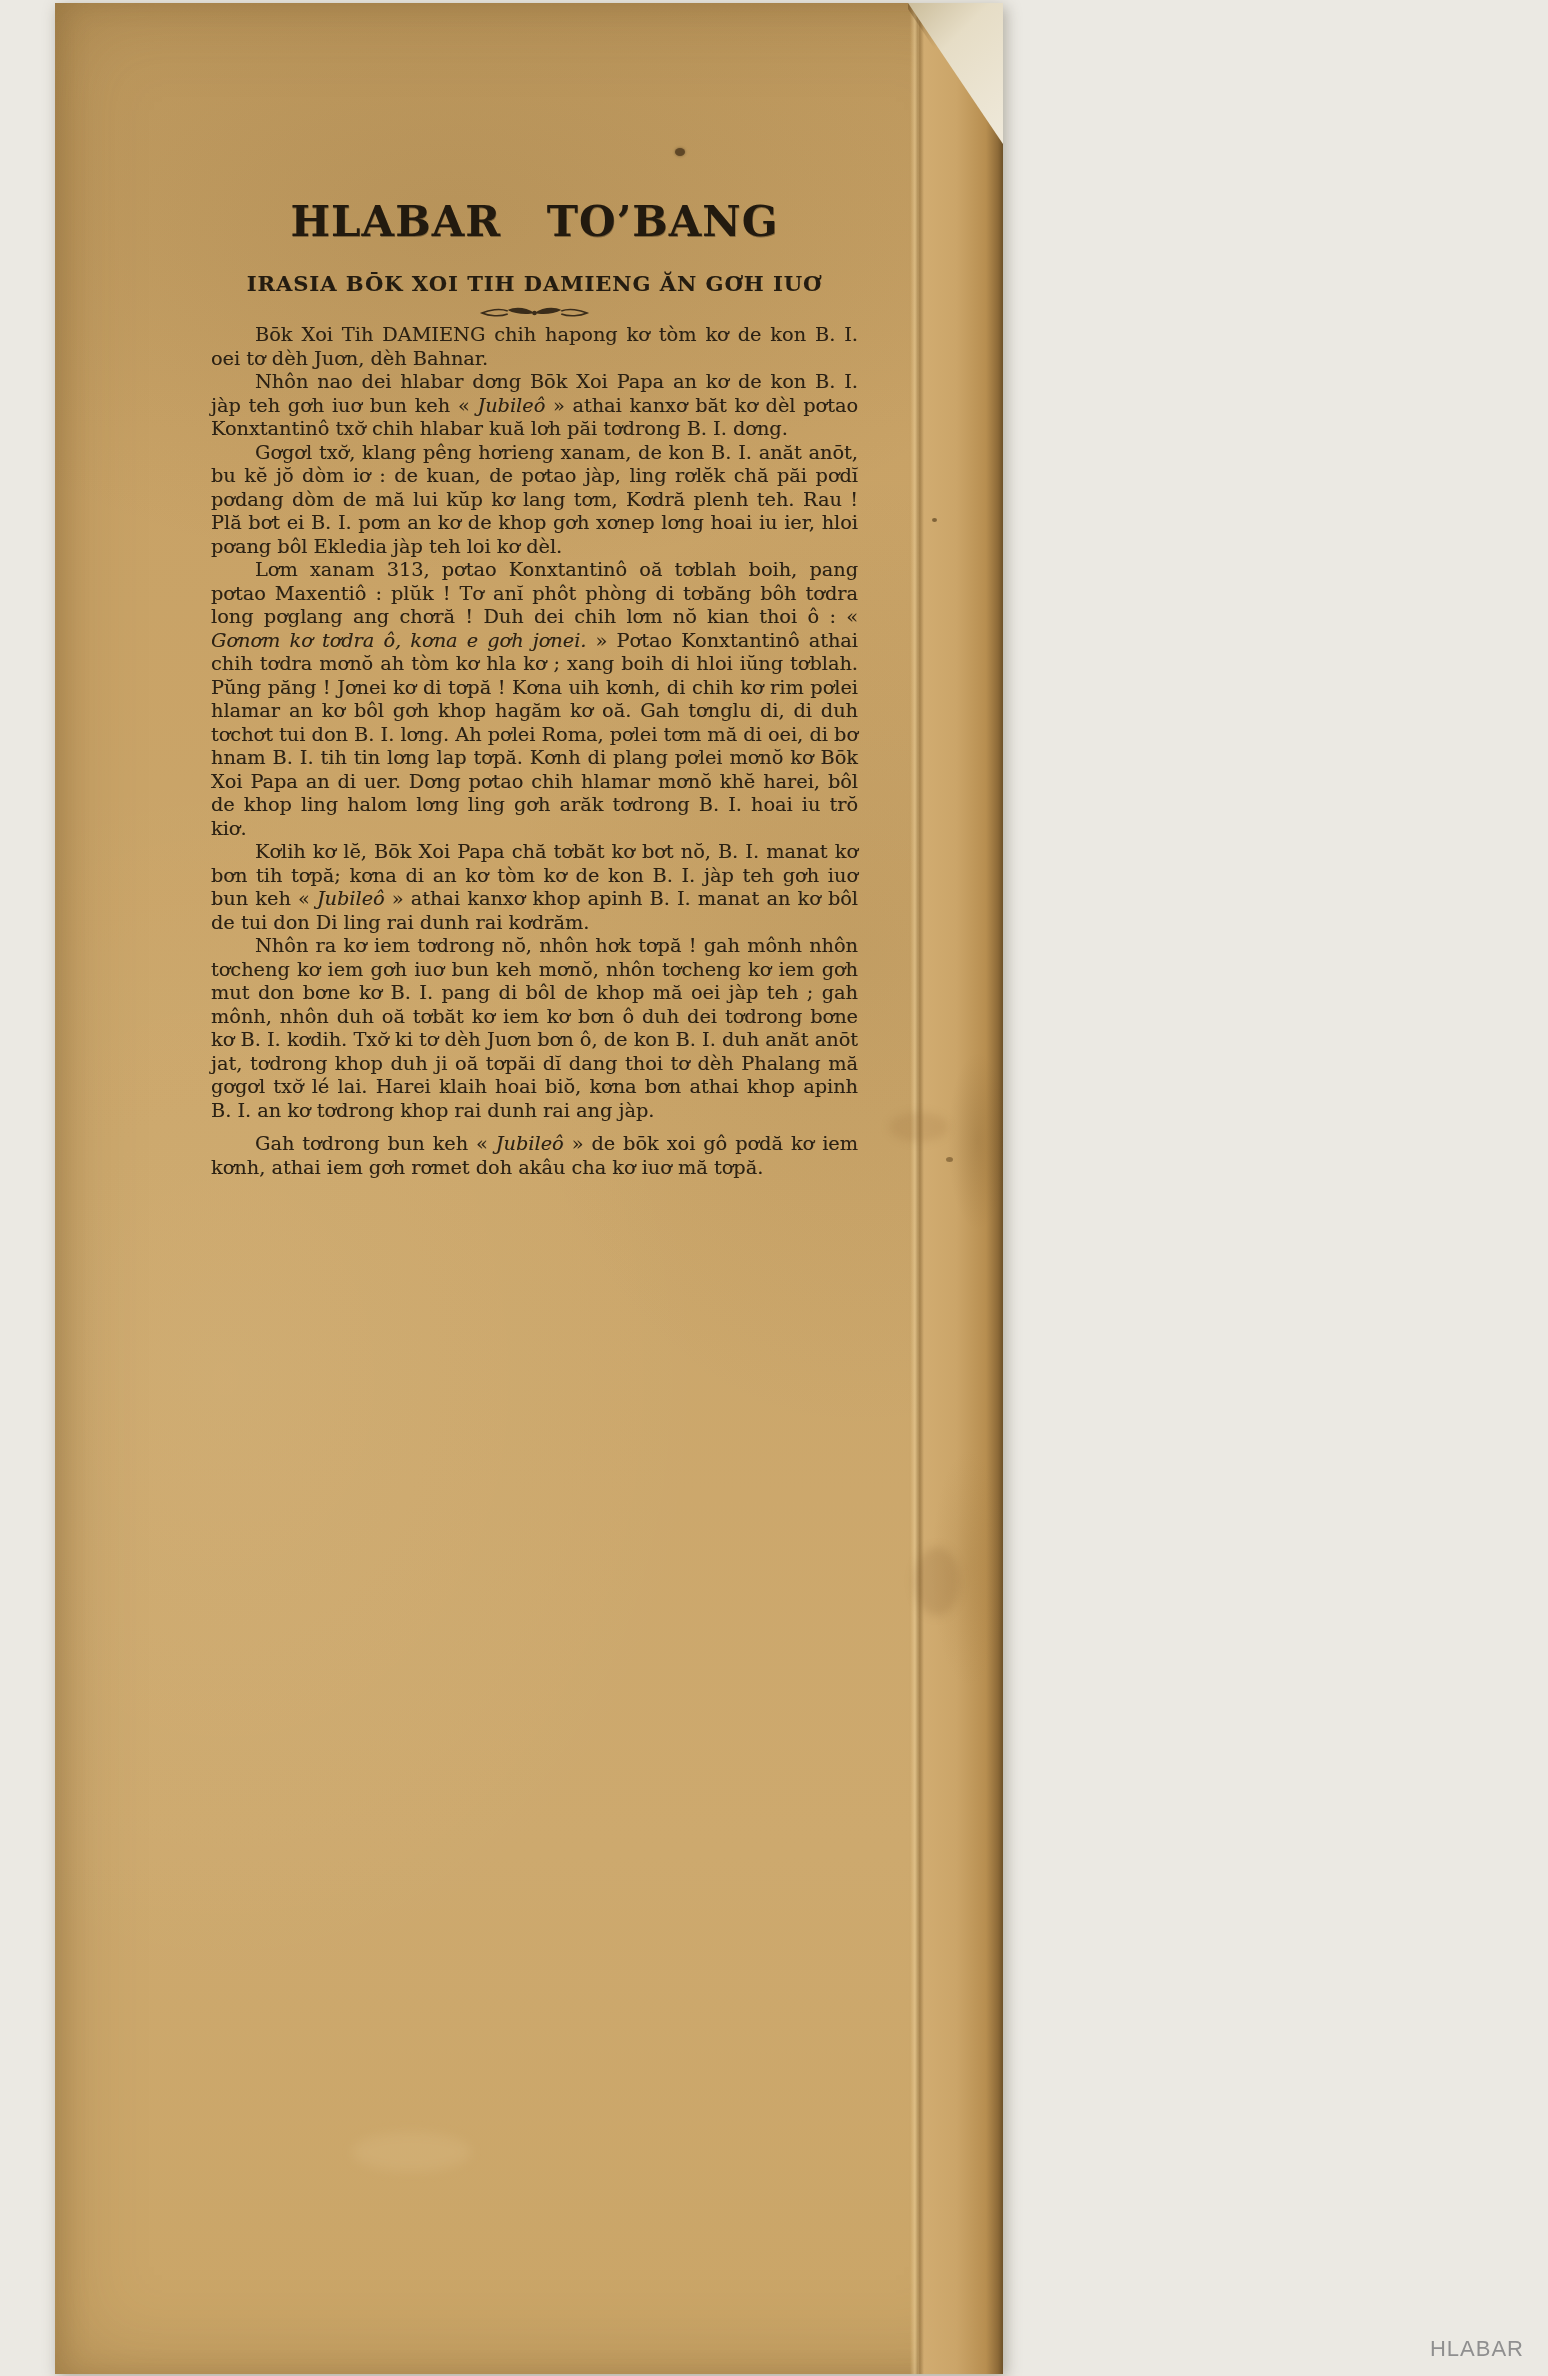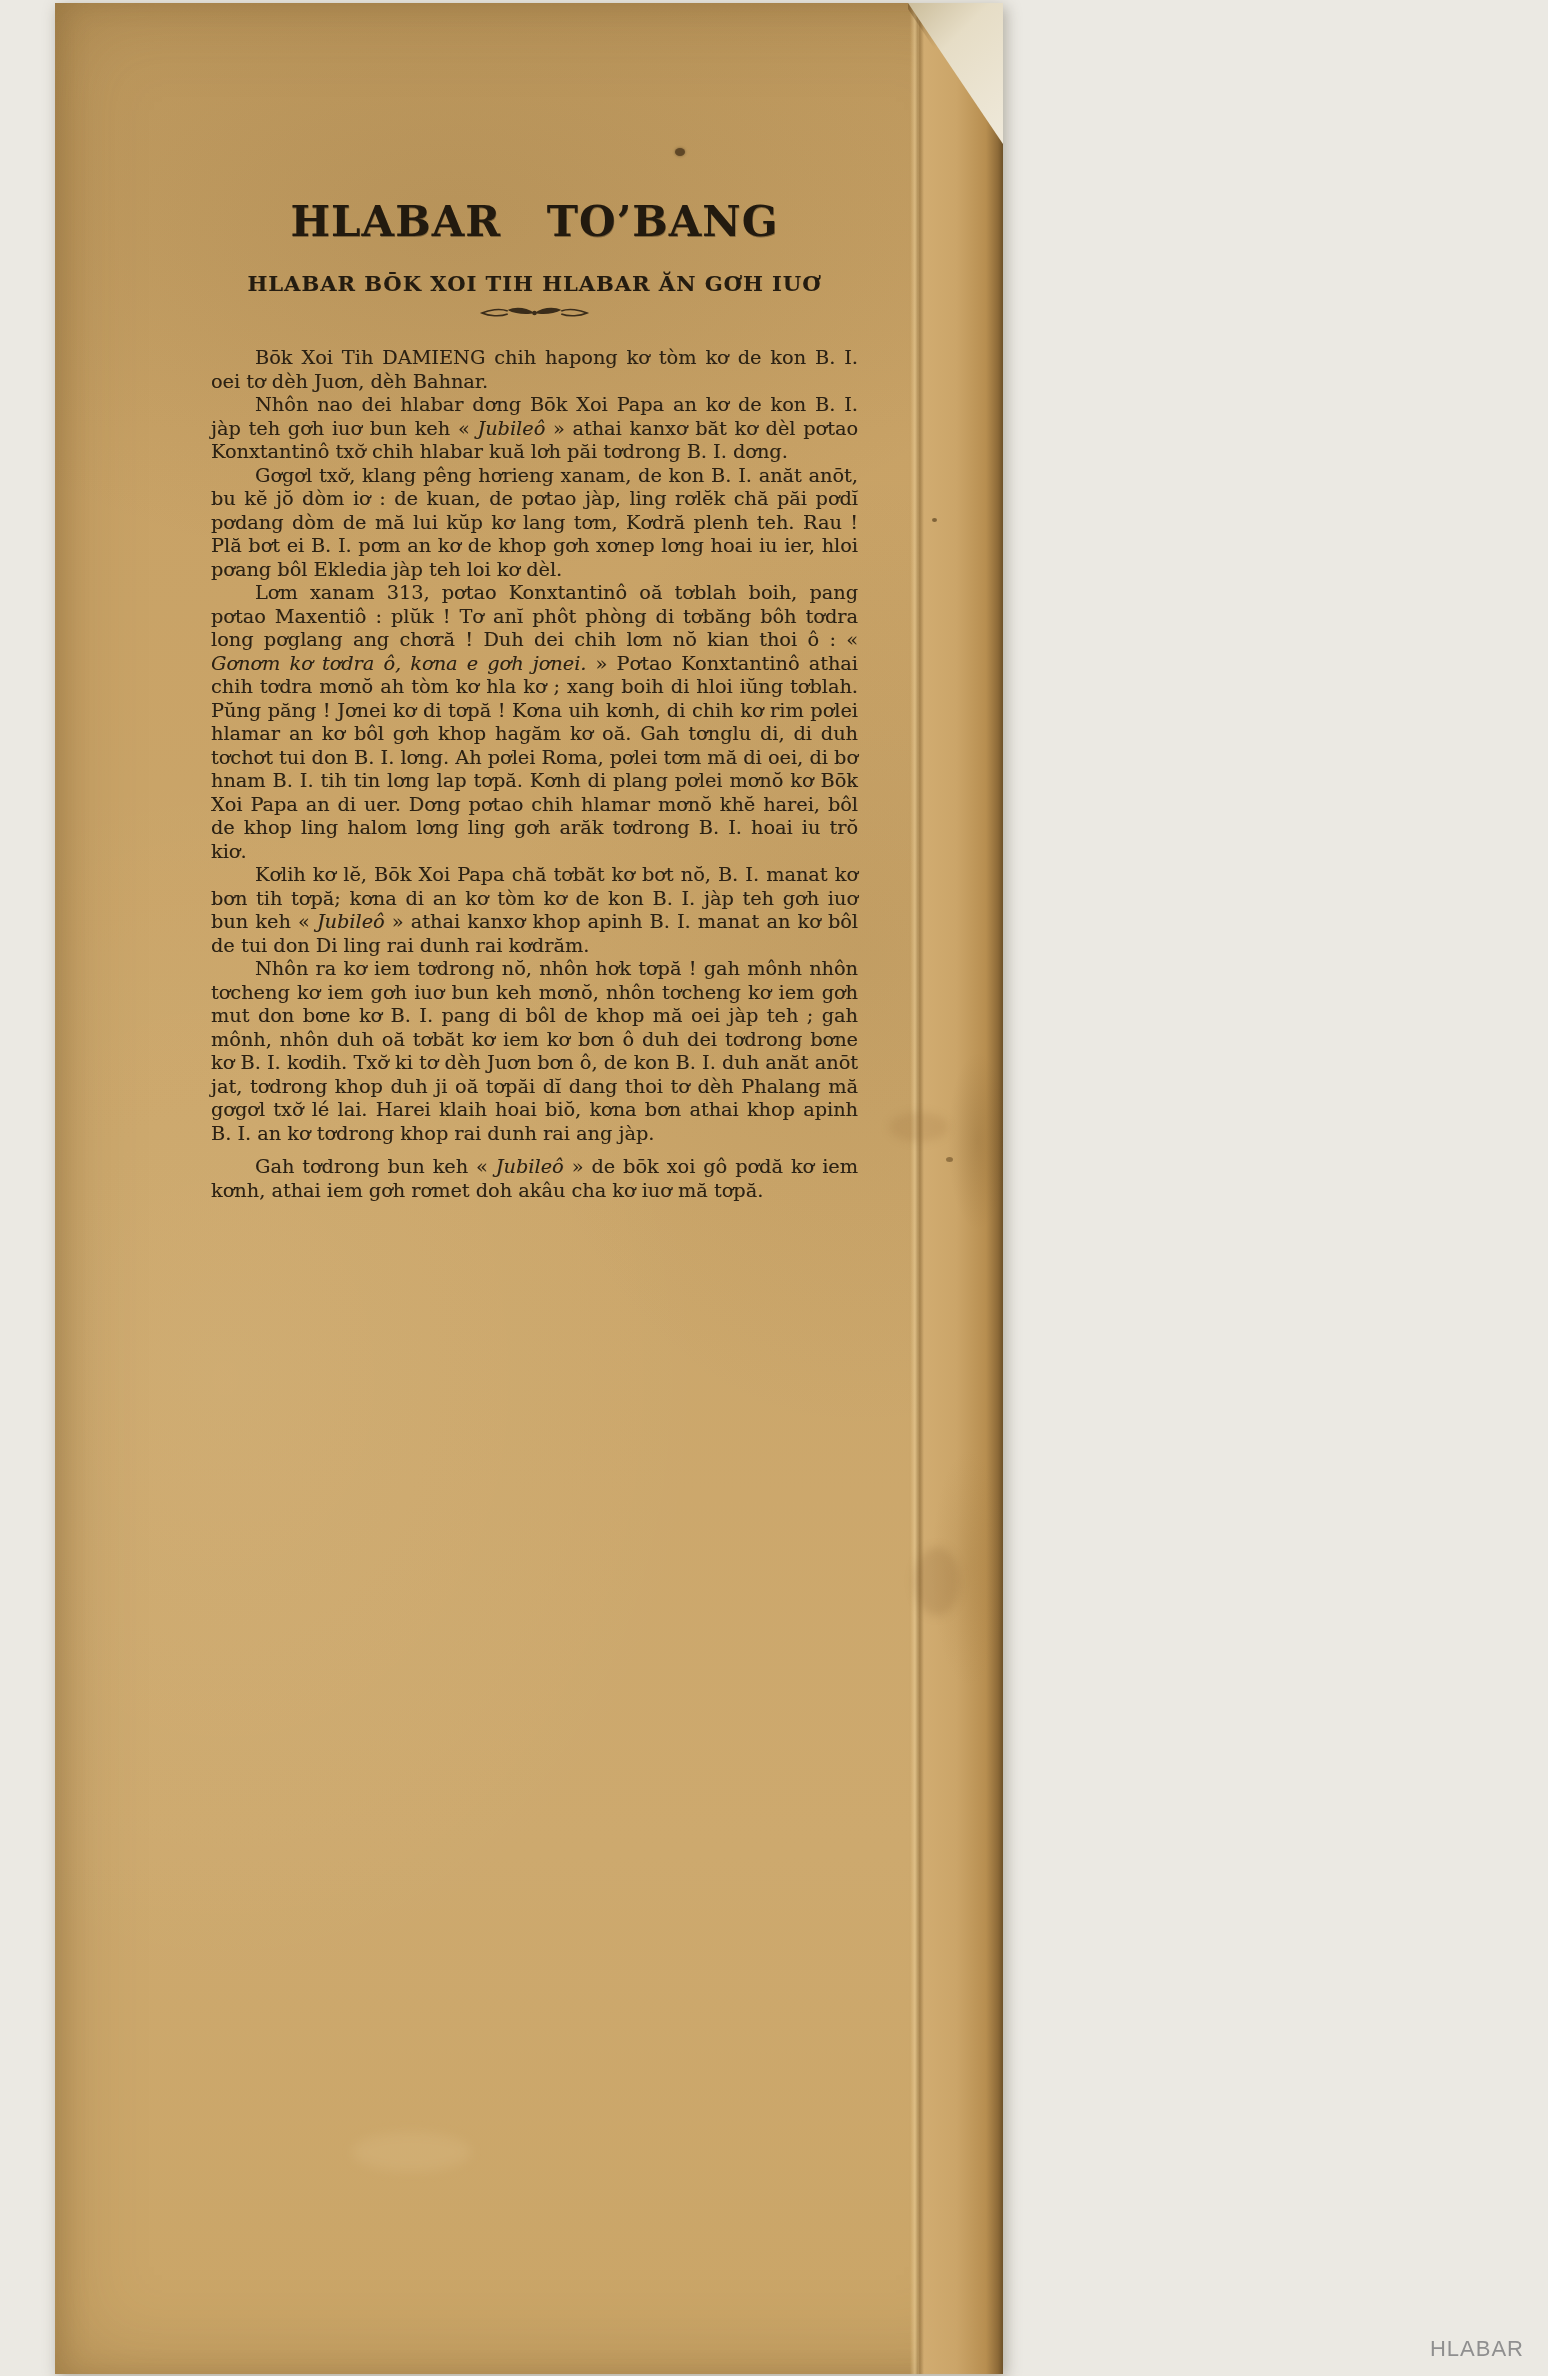--- a/index.html
+++ b/index.html
@@ -72,21 +72,21 @@
     text-shadow:0.4px 0.5px 0 rgba(40,30,16,.4);
   }
   .subtitle {
     margin-top:22px; text-align:center;
     font-weight:bold; font-size:21px; letter-spacing:1px;
     line-height:31px; color:#241c10;
     text-shadow:0.3px 0.4px 0 rgba(40,30,16,.35);
   }
   .ornament { text-align:center; margin-top:5px; height:18px; }
   .bodytext {
-    margin-top:24px;
+    margin-top:1px;
     font-size:19.3px; line-height:23.5px;
     text-align:justify;
     color:#2b2113;
     text-shadow:0.3px 0.3px 0 rgba(43,31,16,.3);
   }
   .para { text-indent:44px; }
   .para.gap { margin-top:10px; }
   .it { font-style:italic; }
 
   
@@ -111,21 +111,21 @@
   <div class="stain stain-smudge2"></div>
   <div class="stain stain-smudge3"></div>
   <div class="stain stain-speck1"></div>
   <div class="stain stain-speck2"></div>
 
   <div class="content">
 
     <h1 class="title">HLABAR TO’BANG</h1>
 
     <div class="subtitle">
-      <div>HLABAR BŌK XOI TIH HLABAR ĂN GƠH IUƠ</div>
+      <div>IRASIA BŌK XOI TIH DAMIENG ĂN GƠH IUƠ</div>
     </div>
 
     <div class="ornament">
       <svg width="119" height="18" viewBox="0 0 120 18" aria-hidden="true">
         <path d="M60 9 C52 3 40 2 33 6 C40 10 52 11 60 9 Z" fill="#3a2c1a"></path>
         <path d="M60 9 C68 3 80 2 87 6 C80 10 68 11 60 9 Z" fill="#3a2c1a"></path>
         <path d="M33 7 C25 4 14 6 7 9 C14 12 25 13 33 10" fill="none" stroke="#3a2c1a" stroke-width="1.6"></path>
         <path d="M87 7 C95 4 106 6 113 9 C106 12 95 13 87 10" fill="none" stroke="#3a2c1a" stroke-width="1.6"></path>
         <circle cx="60" cy="9" r="2.3" fill="#3a2c1a"></circle>
       </svg>

